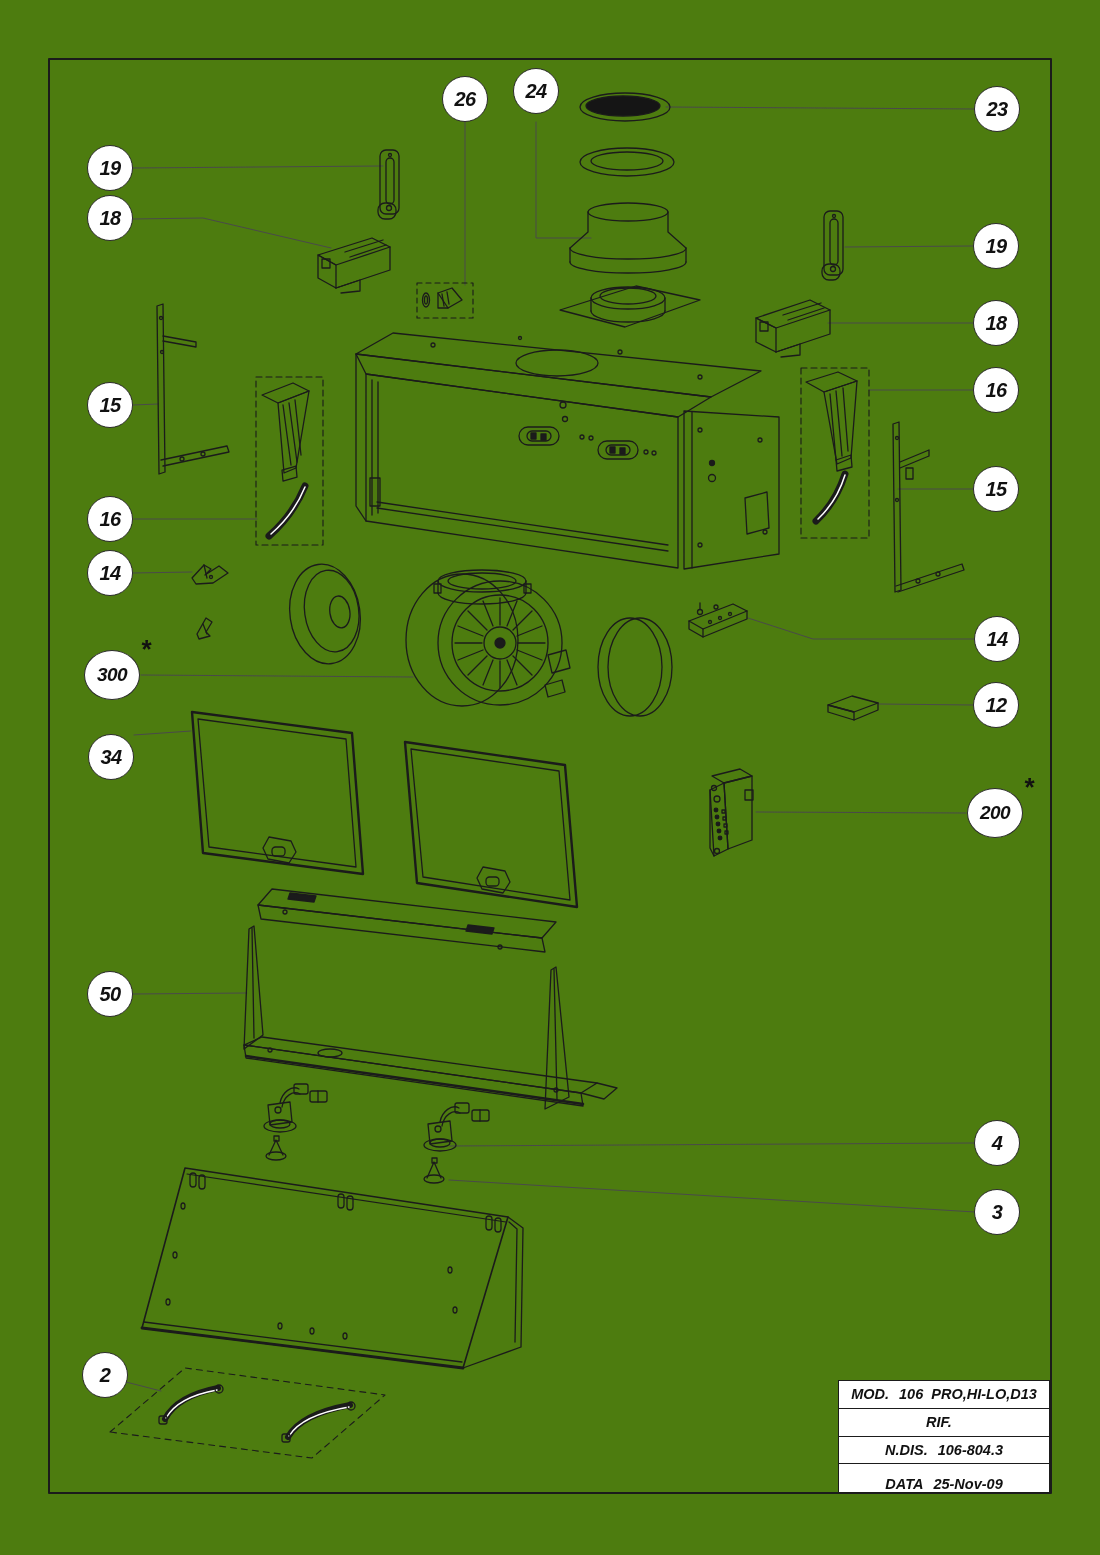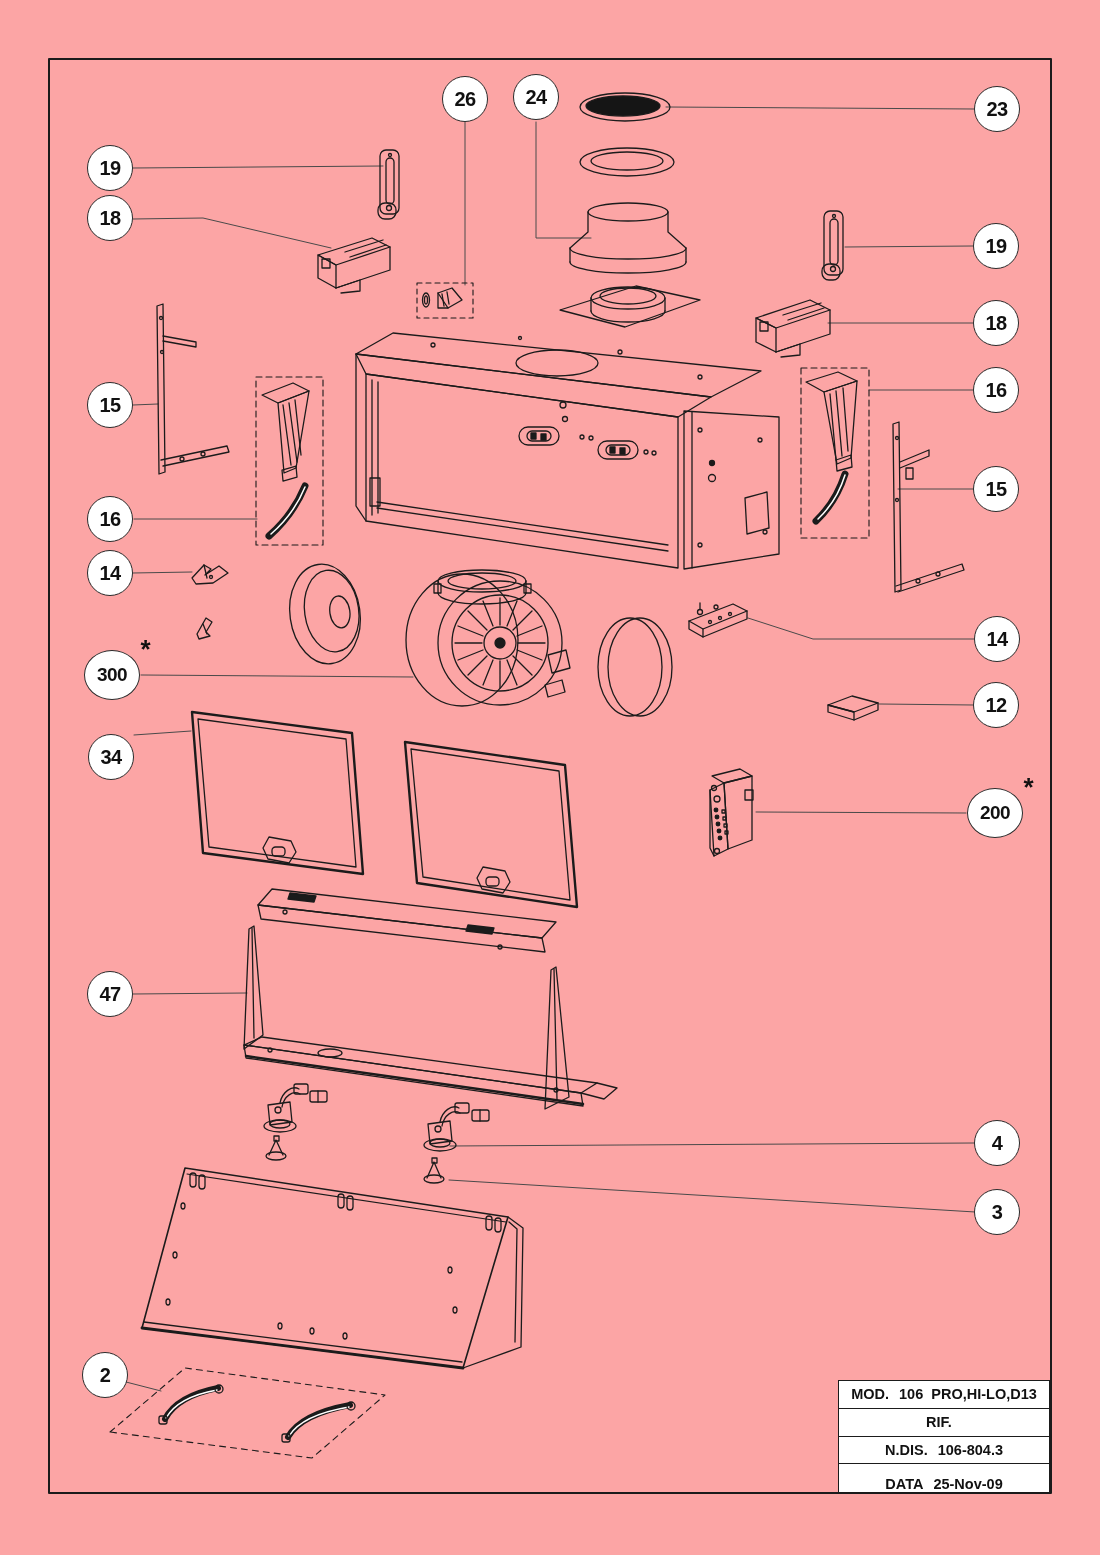--- a/index.html
+++ b/index.html
@@ -1,17 +1,17 @@
 <!DOCTYPE html>
 <html><head>
 <meta charset="utf-8">
 <style>
   html,body{margin:0;padding:0;background:#fff;}
-  .page{position:relative;width:1100px;height:1555px;background:#fca5a5;overflow:hidden;
-        font-family:"Liberation Sans",sans-serif;}
+  .page{position:relative;width:1100px;height:1555px;background:#4d7c0f;overflow:hidden;
+        font-family:"Liberation Sans",sans-serif;font-style:italic;}
   .art{position:absolute;left:0;top:0;}
   .callout{position:absolute;width:46px;height:46px;border:1.6px solid #2b2b2b;border-radius:50%;
            background:#fff;display:flex;align-items:center;justify-content:center;
            font-weight:bold;font-size:20px;letter-spacing:-0.5px;color:#111;box-sizing:border-box;}
   .callout.wide{width:56px;height:50px;font-size:19px;}
   .callout-star{position:absolute;top:-17px;right:-11px;font-size:26px;font-weight:bold;color:#111;}
   .title-block{position:absolute;left:838px;top:1380px;width:212px;height:113px;
                border:1.8px solid #1b1b1b;box-sizing:border-box;display:grid;grid-template-rows:1fr 1fr 1fr 1fr;
                background:#fff;}
   .tb-row{border-bottom:1.6px solid #1b1b1b;display:flex;align-items:center;justify-content:center;
@@ -370,21 +370,21 @@
   <g>
     <path d="M828,705 L852,696 L878,703 L854,712 Z"></path>
     <path d="M828,705 L828,712 L854,720 L854,712 Z"></path>
     <path d="M854,720 L878,710 L878,703"></path>
   </g>
 </svg>
 
   <div class="callout" style="left:442px;top:76px">
       <span>26</span>
     </div>
-  <div class="callout" style="left:513px;top:74px">
+  <div class="callout" style="left:513px;top:68px">
       <span>24</span>
     </div>
   <div class="callout" style="left:974px;top:86px">
       <span>23</span>
     </div>
   <div class="callout" style="left:87px;top:145px">
       <span>19</span>
     </div>
   <div class="callout" style="left:87px;top:195px">
       <span>18</span>
@@ -399,21 +399,21 @@
       <span>14</span>
     </div>
   <div class="callout wide" style="left:84px;top:650px">
       <span>300</span>
       <span class="callout-star">*</span>
     </div>
   <div class="callout" style="left:88px;top:734px">
       <span>34</span>
     </div>
   <div class="callout" style="left:87px;top:971px">
-      <span>47</span>
+      <span>50</span>
     </div>
   <div class="callout" style="left:82px;top:1352px">
       <span>2</span>
     </div>
   <div class="callout" style="left:973px;top:223px">
       <span>19</span>
     </div>
   <div class="callout" style="left:973px;top:300px">
       <span>18</span>
     </div>

